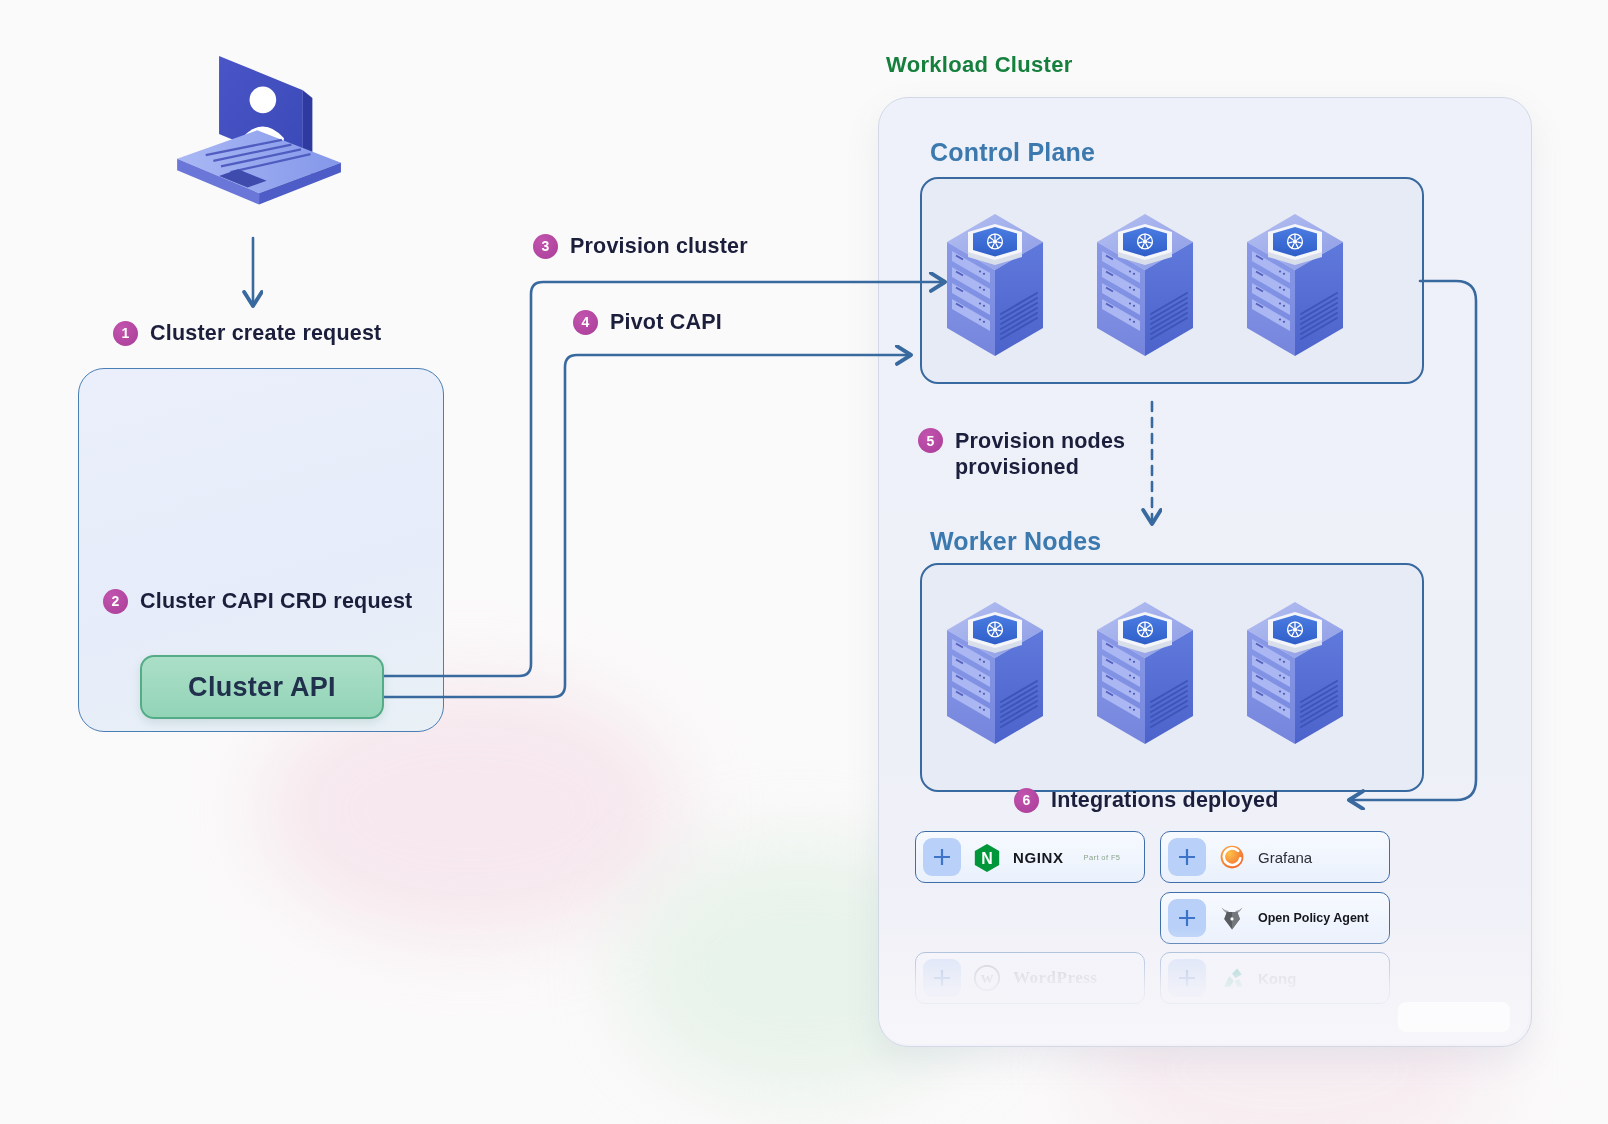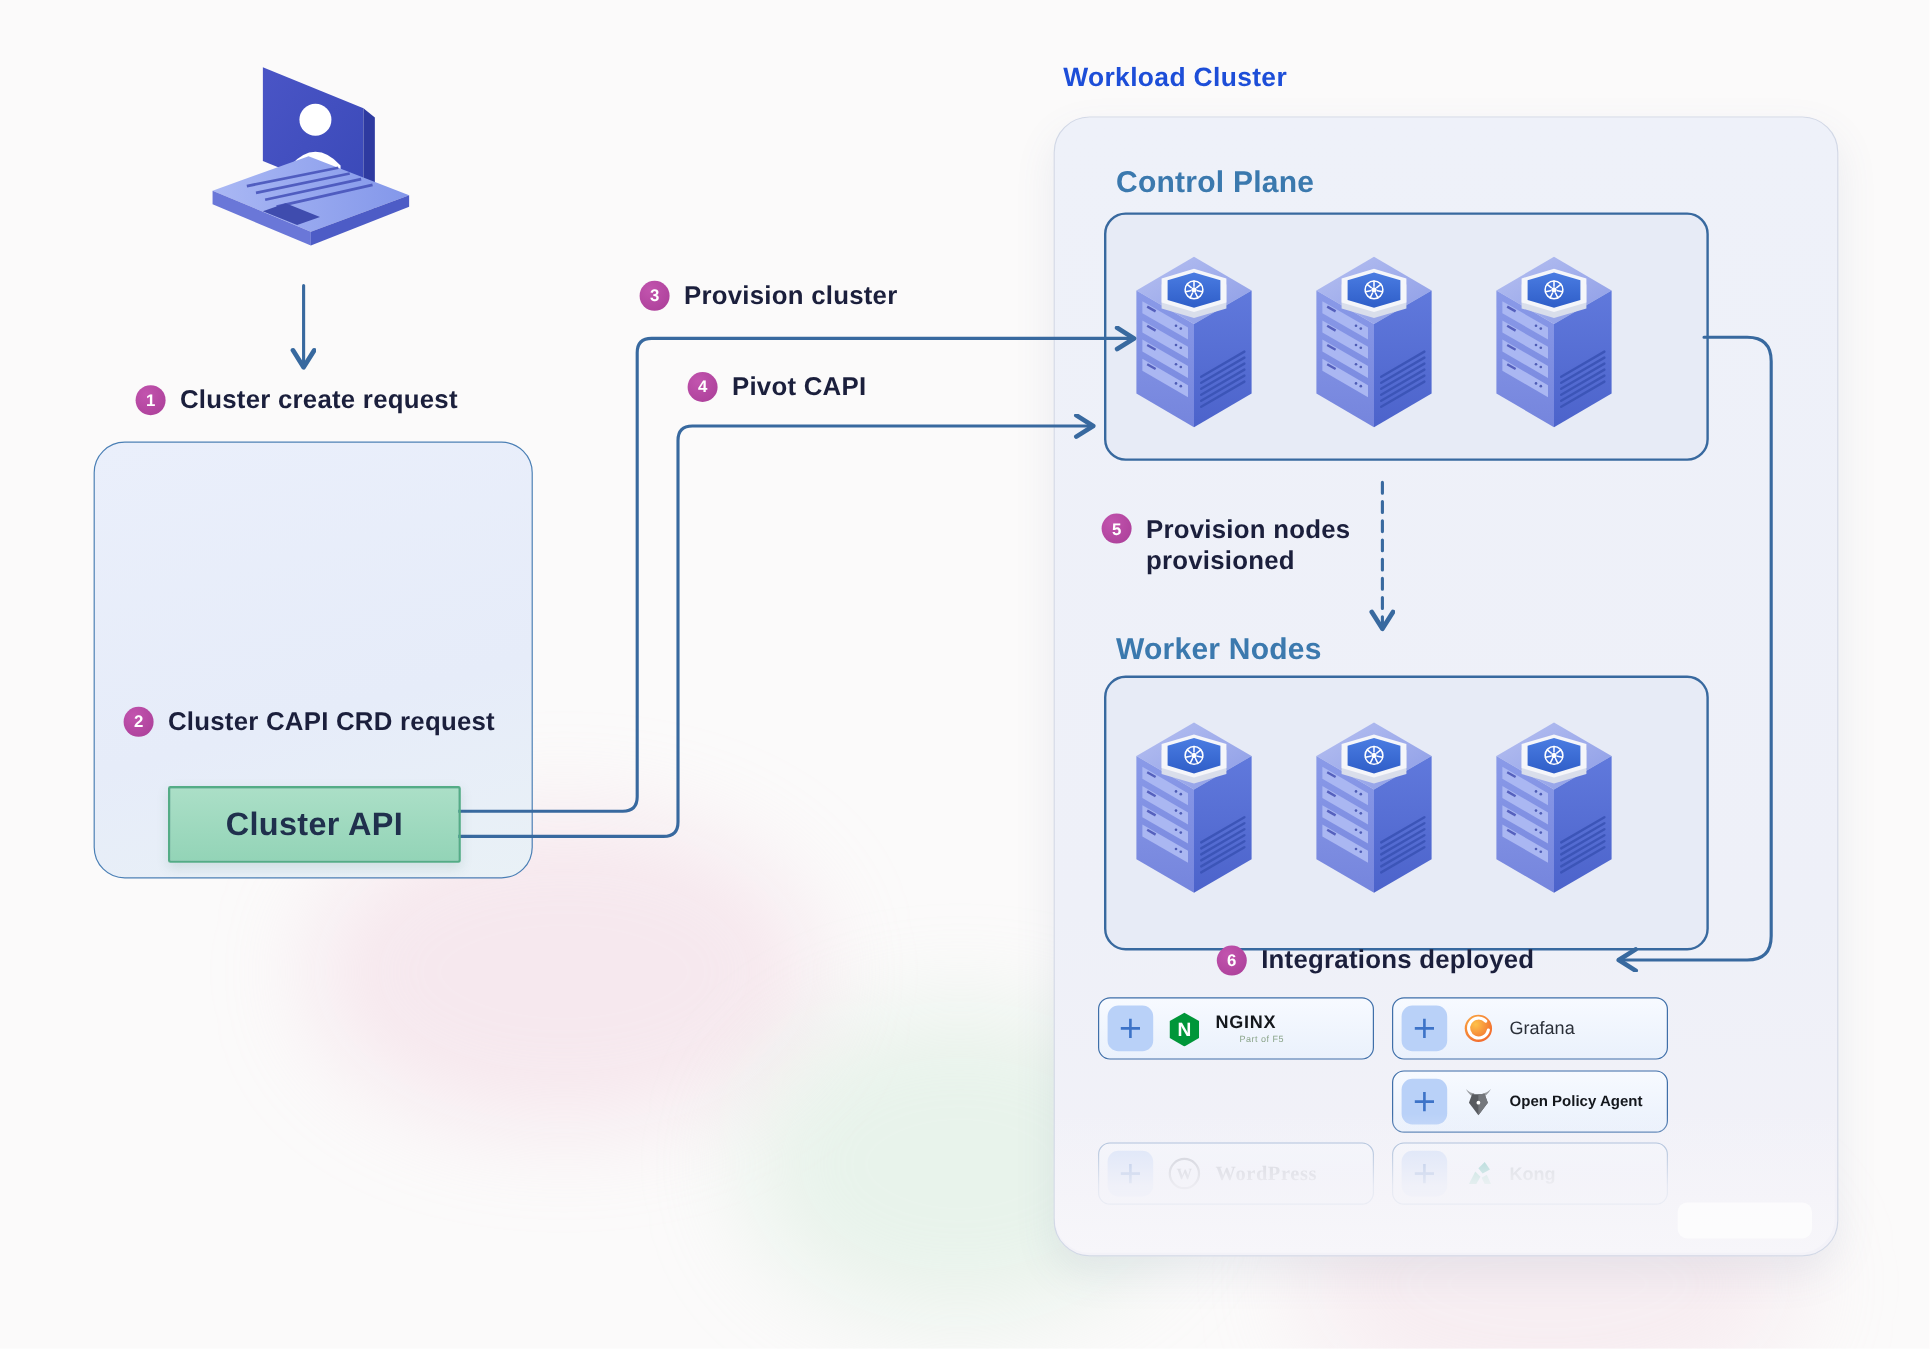--- a/index.html
+++ b/index.html
@@ -18,32 +18,32 @@
   .step{position:absolute;display:flex;gap:12px;align-items:center;z-index:8;}
   .step.top{align-items:flex-start;}
   .badge{
     width:25px;height:25px;border-radius:50%;flex:0 0 25px;
     background:radial-gradient(circle at 35% 30%, #c254ae, #a93d97);
     color:#fff;font-size:14px;font-weight:700;display:flex;align-items:center;justify-content:center;
   }
   .step-label{font-size:21.5px;font-weight:700;color:#1b1f3c;letter-spacing:.2px;line-height:1.22;}
 
   .section-caption{position:absolute;font-size:21px;font-weight:700;color:#3b70a9;z-index:8;}
-  .muted-title{position:absolute;font-size:22px;font-weight:700;color:#1d4ed8;z-index:8;letter-spacing:.3px;}
+  .muted-title{position:absolute;font-size:22px;font-weight:700;color:#15803d;z-index:8;letter-spacing:.3px;}
 
   
   .mgmt-box{
     position:absolute;left:78px;top:368px;width:364px;height:362px;
     border:1.6px solid #4a7fb5;border-radius:26px;z-index:2;
     background:linear-gradient(165deg,#eaeffb 0%,#e6ecf9 60%,#e9f1f6 100%);
   }
   .capi-btn{
     position:absolute;left:140px;top:655px;width:240px;height:60px;z-index:6;
     background:linear-gradient(180deg,#abdfc7,#93d4b7);
-    border:2.4px solid #54ac86;border-radius:2px;
+    border:2.4px solid #54ac86;border-radius:14px;
     display:flex;align-items:center;justify-content:center;
     font-size:27px;font-weight:700;color:#20304d;letter-spacing:.3px;
     box-shadow:0 4px 10px rgba(60,120,100,.15);
   }
 
   
   .workload-box{
     position:absolute;left:878px;top:97px;width:652px;height:948px;
     border:1.6px solid #d2d8e6;border-radius:30px;z-index:1;
     background:linear-gradient(180deg,#eef1f9 0%,#eef0f8 70%,#f3f2f8 100%);
@@ -67,21 +67,21 @@
     display:flex;align-items:center;gap:10px;padding:0;box-sizing:border-box;
   }
   .card.faded{opacity:.55;}
   .plus{
     width:38px;height:38px;margin-left:7px;border-radius:9px;flex:0 0 38px;
     background:#b9d1f8;display:flex;align-items:center;justify-content:center;cursor:pointer;
   }
   .ilogo{width:32px;height:32px;flex:0 0 32px;display:flex;align-items:center;justify-content:center;}
   .iname{font-size:15px;font-weight:400;color:#2a2f38;}
   .iname.logoish{font-weight:800;color:#14171c;letter-spacing:.6px;}
-  .nginx-wrap{display:flex;flex-direction:column;line-height:1;}
+  .nginx-wrap{display:flex;flex-direction:row;line-height:1;align-items:center;}
   .nginx-sub{font-size:7.5px;color:#8aa489;font-weight:400;letter-spacing:.4px;margin-top:2px;padding-left:20px;}
   .opa-name{font-size:12.5px;font-weight:700;color:#14171c;}
   .wp-name{font-family:"Liberation Serif",serif;font-size:17px;font-weight:700;color:#8f96a2;letter-spacing:.5px;}
   .kong-name{font-size:15px;font-weight:800;color:#9aa5ad;}
 
   .fade-overlay{
     position:absolute;left:879px;top:928px;width:650px;height:116px;z-index:7;
     border-radius:0 0 29px 29px;pointer-events:none;
     background:linear-gradient(180deg,rgba(243,243,249,0) 0%,rgba(245,244,249,.85) 52%,rgba(247,246,250,.98) 100%);
   }

